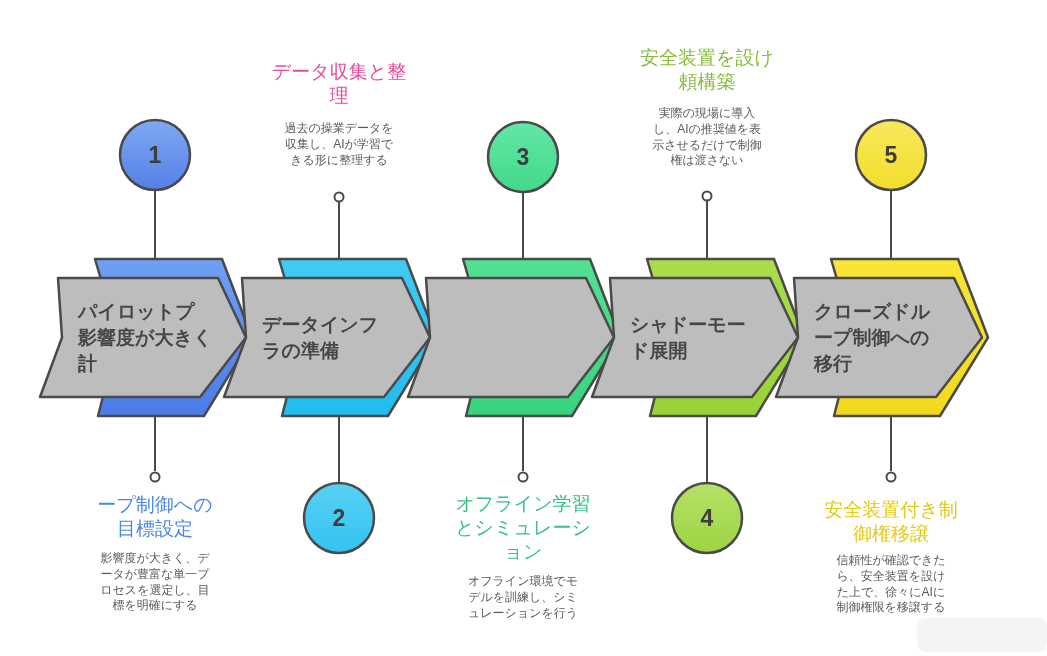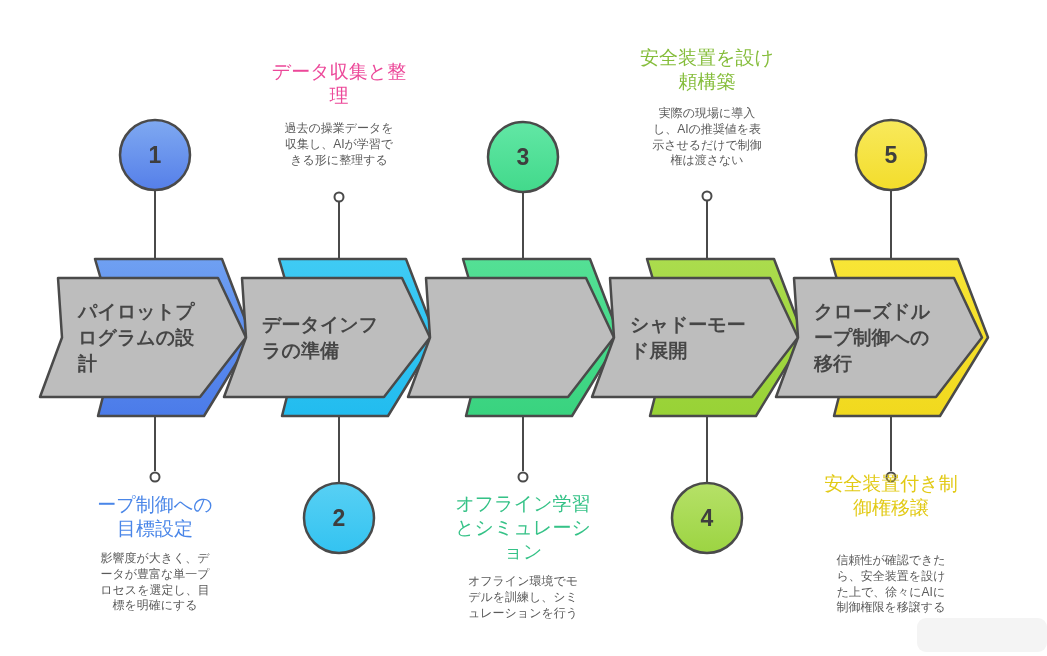--- a/index.html
+++ b/index.html
@@ -124,21 +124,21 @@
     <g fill="#ffffff" stroke="#4a4a4a" stroke-width="2">
       <circle cx="339" cy="197" r="4.5"></circle>
       <circle cx="707" cy="196" r="4.5"></circle>
       <circle cx="155" cy="477" r="4.5"></circle>
       <circle cx="523" cy="477" r="4.5"></circle>
       <circle cx="891" cy="477" r="4.5"></circle>
     </g>
   </svg>
 
   <div class="txt arrow-label" style="left:78px">パイロットプ
-ログラムの設
+影響度が大きく
 計</div>
   <div class="txt arrow-label" style="left:262px">データインフ
 ラの準備</div>
   <div class="txt arrow-label" style="left:630px">シャドーモー
 ド展開</div>
   <div class="txt arrow-label" style="left:814px">クローズドル
 ープ制御への
 移行</div>
 
   <div class="txt callout-title" style="left: 224px; top: 60px; color: #ec4899;">データ収集と整
@@ -158,21 +158,21 @@
   <div class="txt callout-desc" style="left:40px;top:551px">影響度が大きく、デ
 ータが豊富な単一プ
 ロセスを選定し、目
 標を明確にする</div>
   <div class="txt callout-title" style="left: 408px; top: 492px; color: rgb(53, 194, 135);">オフライン学習
 とシミュレーシ
 ョン</div>
   <div class="txt callout-desc" style="left:408px;top:574px">オフライン環境でモ
 デルを訓練し、シミ
 ュレーションを行う</div>
-  <div class="txt callout-title" style="left: 776px; top: 472px; color: rgb(226, 202, 22); text-align: center;">安全装置付き制
+  <div class="txt callout-title" style="left: 776px; top: 498px; color: rgb(226, 202, 22); text-align: center;">安全装置付き制
 御権移譲</div>
   <div class="txt callout-desc" style="left:776px;top:553px">信頼性が確認できた
 ら、安全装置を設け
 た上で、徐々にAIに
 制御権限を移譲する</div>
 
   <div class="watermark"></div>
 </div>
 
 </body></html>

